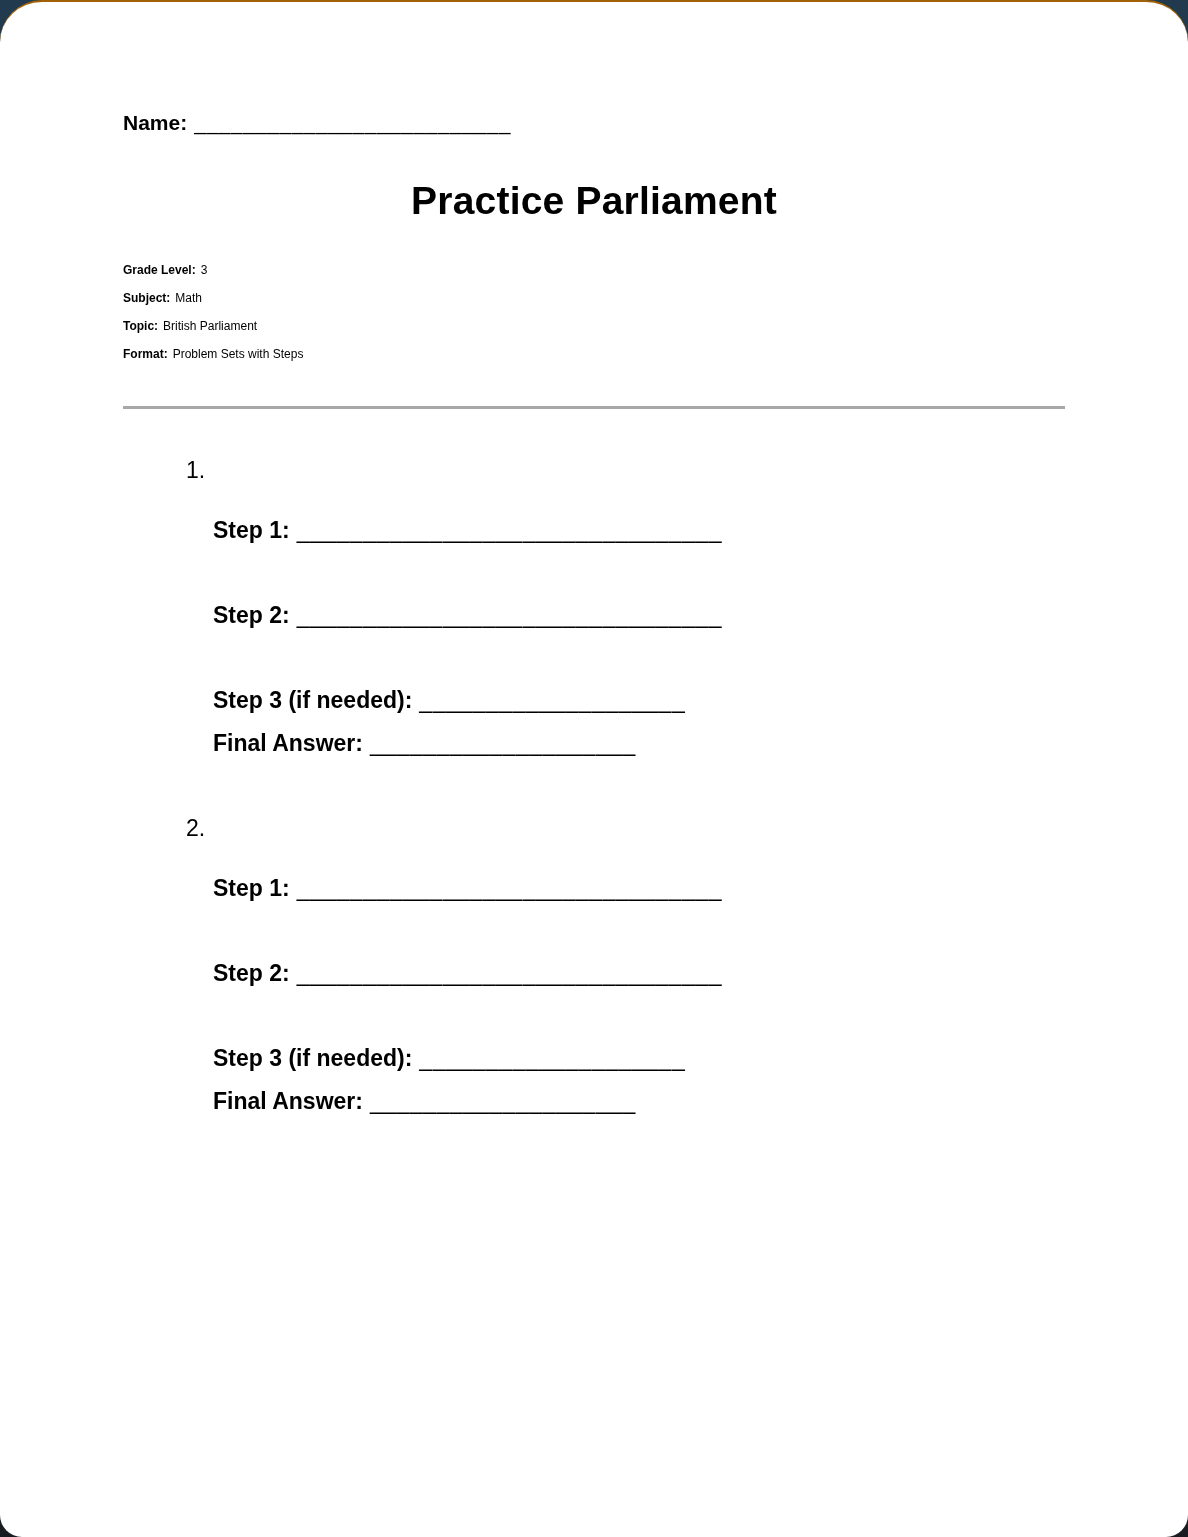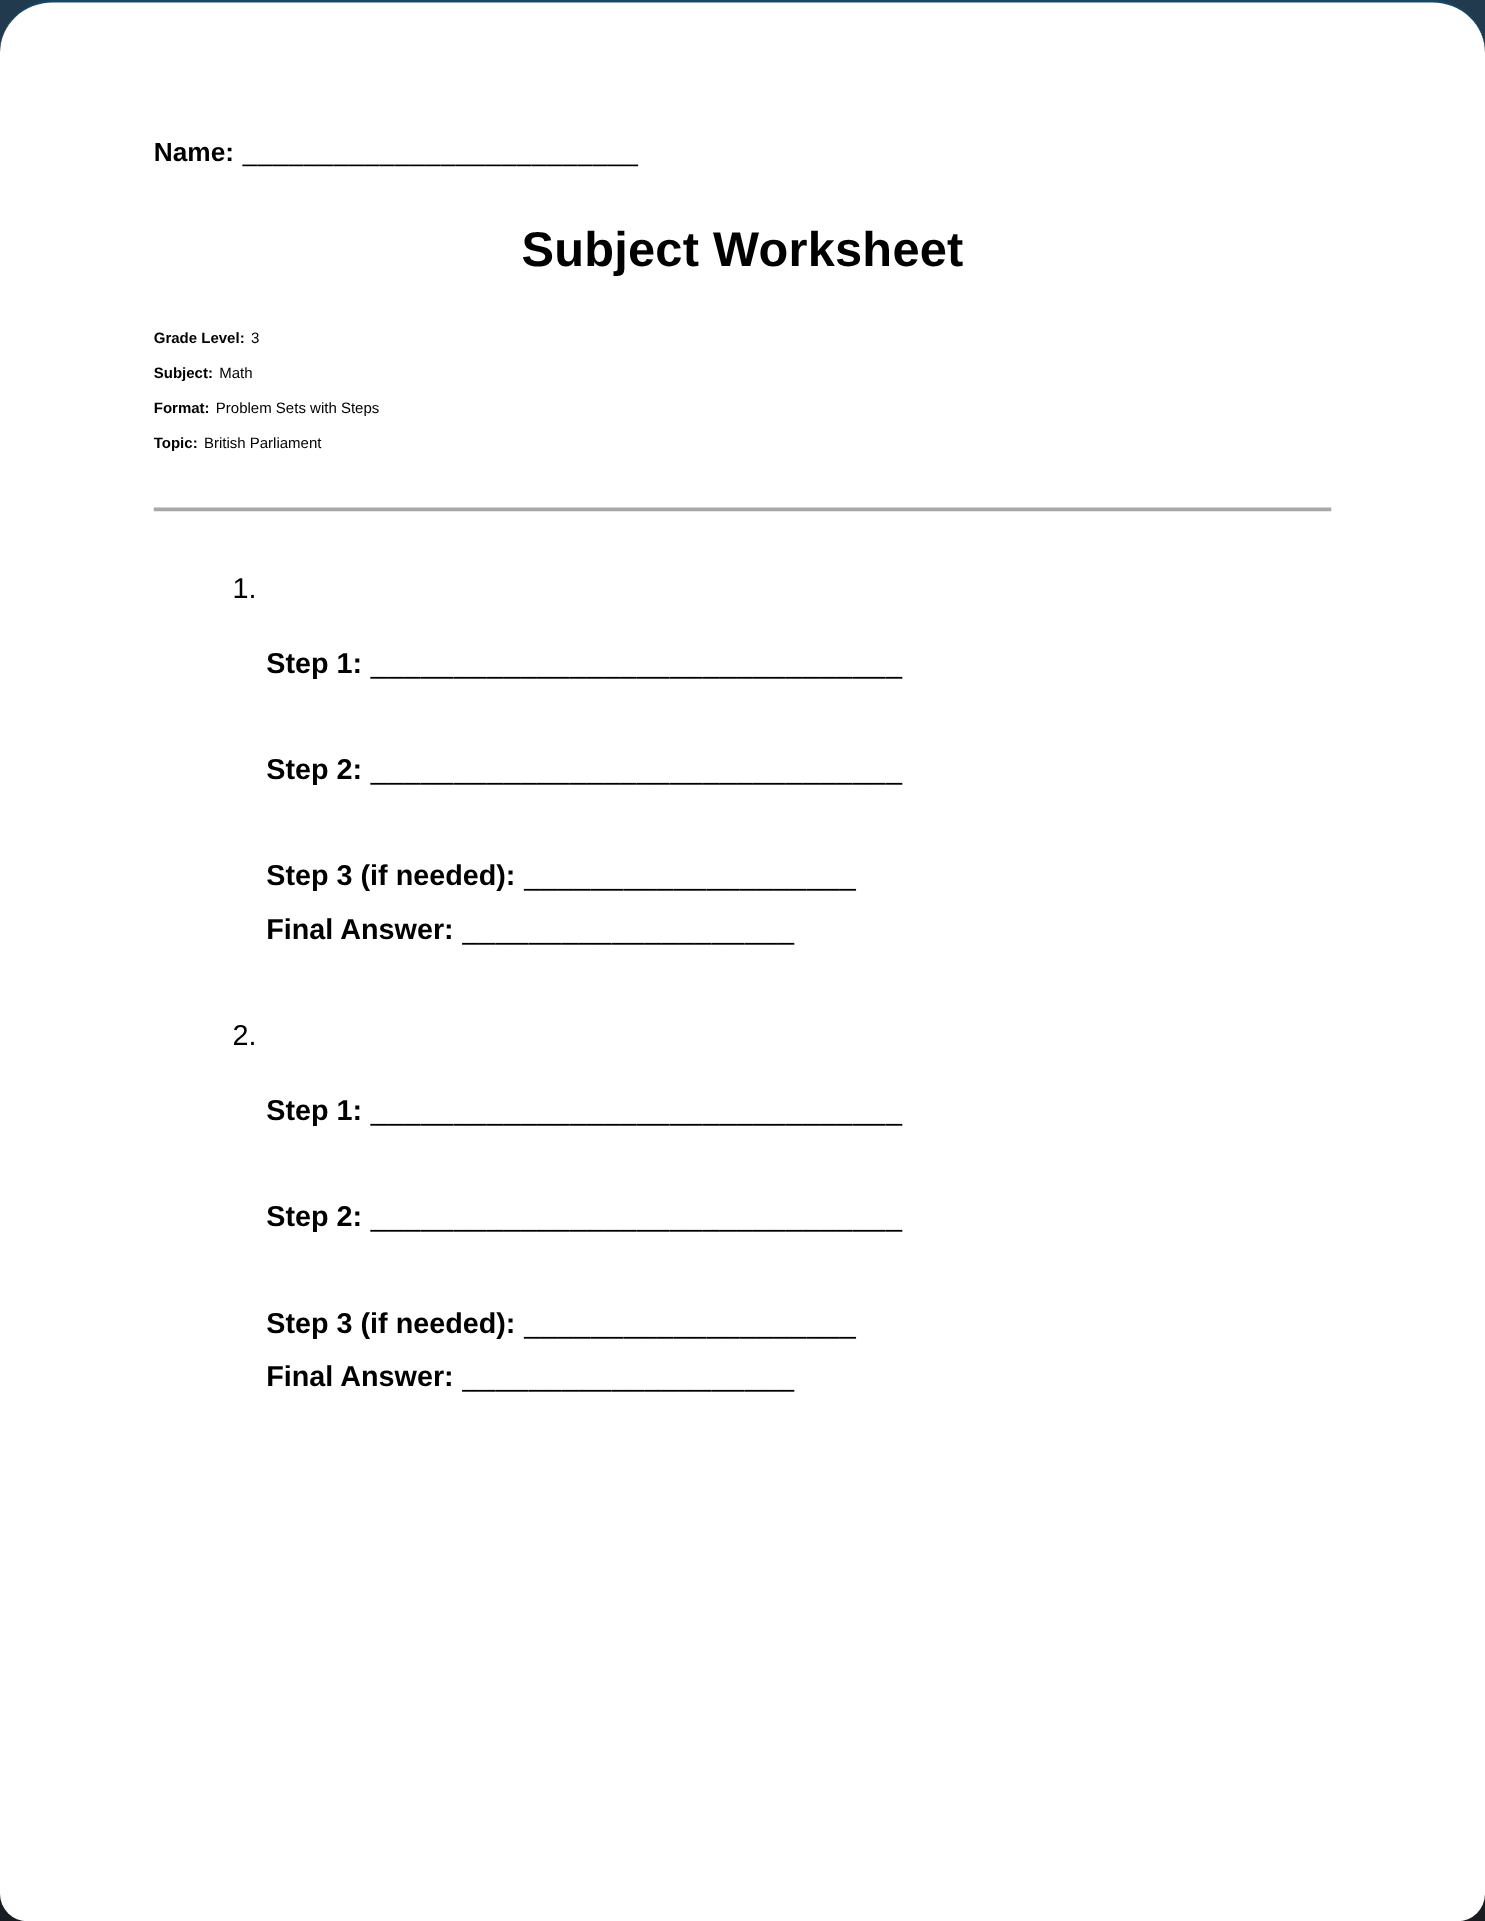--- a/index.html
+++ b/index.html
@@ -17,21 +17,21 @@
     position: relative;
     background: linear-gradient(180deg, var(--background-top) 0%, var(--background-top) 30%, var(--background-bottom) 100%);
     font-family: "Liberation Sans", "DejaVu Sans", sans-serif;
     color: var(--text);
   }
   .card {
     position: absolute;
     inset: 0;
     background: var(--card-background);
     border-radius: 42px 42px 22px 22px;
-    border-top: 2px solid #0c4a6e;
+    border-top: 2px solid #a16207;
     overflow: hidden;
   }
   .page {
     width: 942px;
     margin: 0 auto;
     padding-top: 108px;
     padding-bottom: 60px;
   }
   .b { font-weight: bold; }
   .blank { font-weight: normal; margin-left: 7px; white-space: nowrap; letter-spacing: 0.5px; }
@@ -84,34 +84,34 @@
 
 <div class="card">
   <div class="page">
 
     <div class="header-row">
       <div class="field field--name">
         <span class="b">Name:</span><span class="blank">__________________________</span>
       </div>
     </div>
 
-    <h1 class="title">Subject Worksheet</h1>
+    <h1 class="title">Practice Parliament</h1>
 
     <div class="meta">
       <div class="meta-row">
         <span class="b">Grade Level:</span><span class="meta-value">3</span>
       </div>
       <div class="meta-row">
         <span class="b">Subject:</span><span class="meta-value">Math</span>
       </div>
       <div class="meta-row">
-        <span class="b">Format:</span><span class="meta-value">Problem Sets with Steps</span>
+        <span class="b">Topic:</span><span class="meta-value">British Parliament</span>
       </div>
       <div class="meta-row">
-        <span class="b">Topic:</span><span class="meta-value">British Parliament</span>
+        <span class="b">Format:</span><span class="meta-value">Problem Sets with Steps</span>
       </div>
     </div>
 
     <div class="divider"></div>
 
 
     <div class="problems">
 
       <div class="problem">
         <span class="pnum">1.</span>

